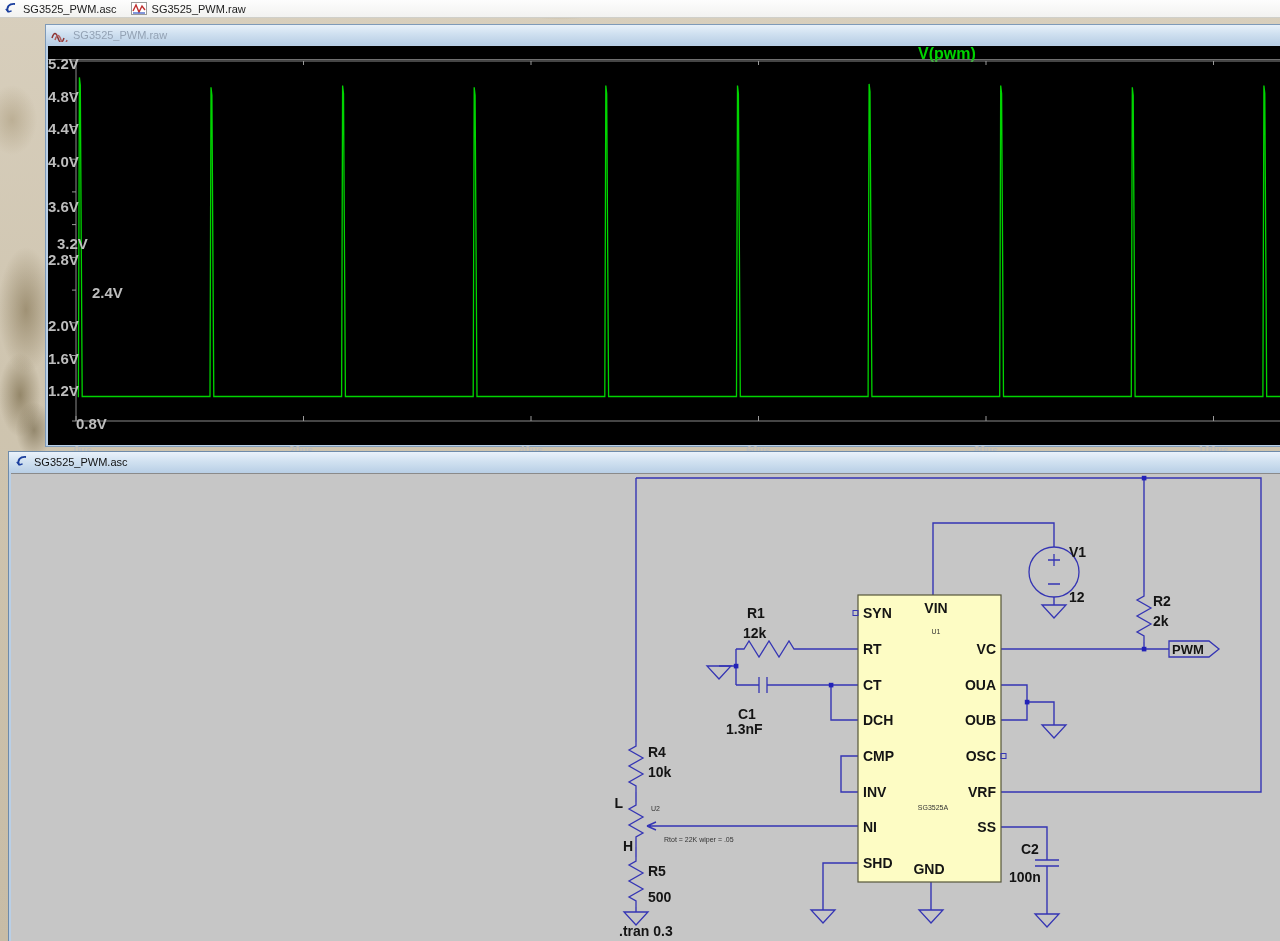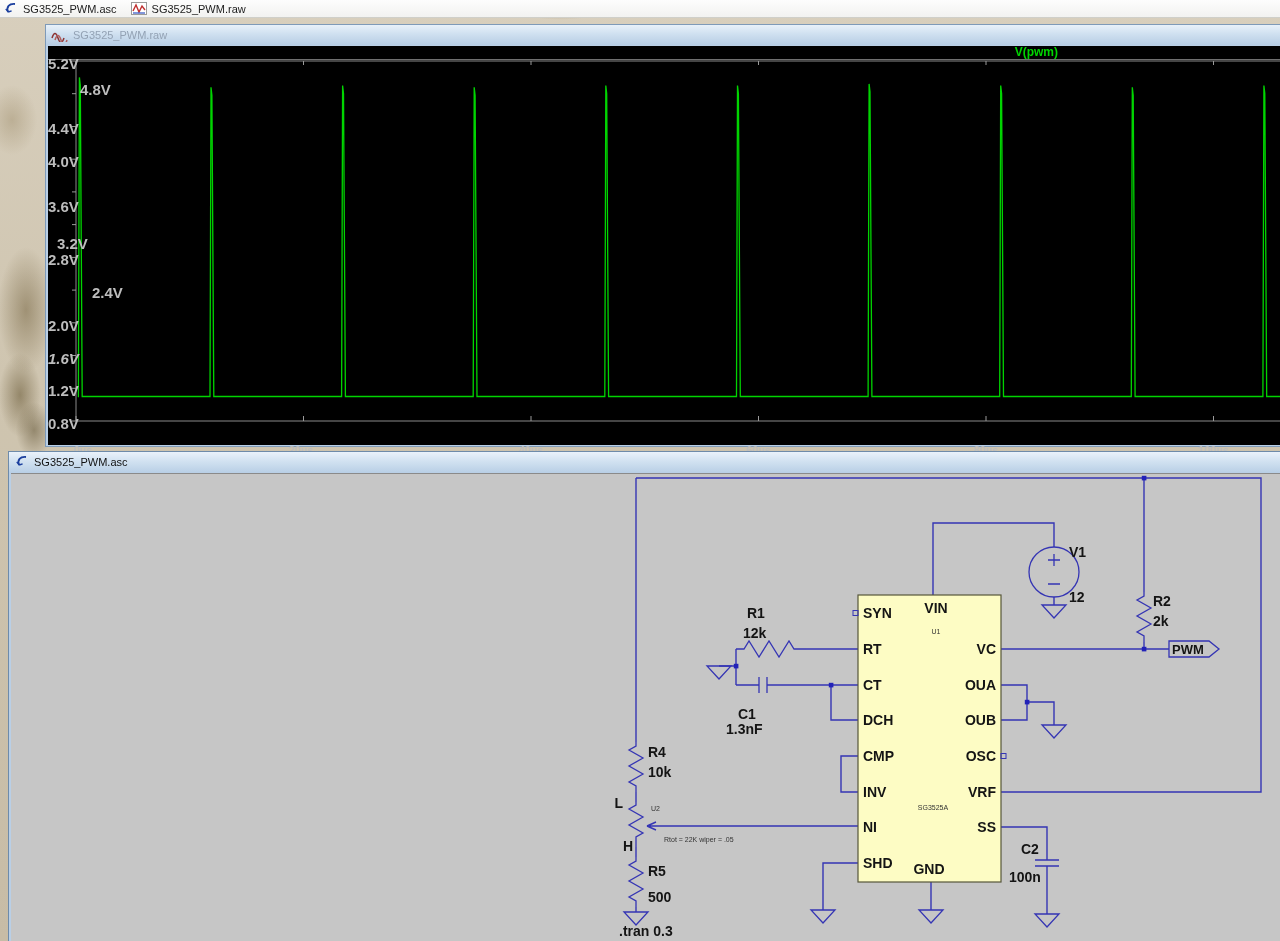--- a/index.html
+++ b/index.html
@@ -21,22 +21,22 @@
   .tab{display:flex;align-items:center;gap:5px;height:17px;padding:0 10px 0 4px;cursor:default;}
   .tab-label{font-size:11px;color:#1c1c1c;}
   
   .wavewin{position:absolute;left:45px;top:24px;width:1240px;height:423px;
     background:#b9cfe6;border:1px solid #7e9ab8;box-sizing:border-box;}
   .wtitle{height:20px;display:flex;align-items:center;gap:5px;padding:0 5px;
     background:linear-gradient(180deg,#e8f1fa 0%,#cfe0f0 45%,#b7cde4 100%);}
   .wtitle .t{font-size:11px;color:#93a2b4;}
   .wavecontent{position:absolute;left:2px;right:0;top:21px;bottom:1px;background:#000;}
   .legendstrip{position:absolute;left:0;right:0;top:0;height:13px;border-bottom:1px solid #6f6f6f;}
-  .legend{position:absolute;left:870px;top:-1px;width:140px;text-align:right;
-    font-weight:bold;font-size:12px;}
+  .legend{position:absolute;left:870px;top:-1px;width:140px;text-align:left;
+    font-weight:bold;font-size:16px;}
   .plot{position:absolute;left:0;right:0;top:14px;bottom:0;}
   #wave-svg{position:absolute;left:0;top:0;}
   .ytick{position:absolute;left:0;width:26px;text-align:right;
     font-weight:bold;font-size:15px;color:#bdbdbd;}
   .xtick{position:absolute;top:364px;width:50px;text-align:center;
     font-weight:bold;font-size:11px;color:#bdbdbd;margin-top:20px;}
   
   .schwin{position:absolute;left:8px;top:451px;width:1277px;height:495px;
     background:#b9cfe6;border:1px solid #6e8baa;box-sizing:border-box;}
   .stitle{height:20px;display:flex;align-items:center;gap:5px;padding:0 6px;
@@ -87,31 +87,31 @@
     <div class="legendstrip">
       <span class="legend" style="color: rgb(0, 212, 0);">V(pwm)</span>
     </div>
     <div class="plot" id="plot-area">
       <svg id="wave-svg" width="1238" height="386" viewBox="0 0 1238 386">
           <path d="M28,1 H1238 M28,361 H1238 M28,1 V361" stroke="#8a8a8a" fill="none" stroke-width="1"></path>
           <path d="M28,361 v-5 M28,1 v4 M255.5,361 v-5 M255.5,1 v4 M483,361 v-5 M483,1 v4 M710.5,361 v-5 M710.5,1 v4 M938,361 v-5 M938,1 v4 M1165.5,361 v-5 M1165.5,1 v4 M24,1.0 h4 M24,33.7 h4 M24,66.5 h4 M24,99.2 h4 M24,131.9 h4 M24,164.6 h4 M24,197.4 h4 M24,230.1 h4 M24,262.8 h4 M24,295.5 h4 M24,328.3 h4 M24,361.0 h4 " stroke="#9a9a9a" fill="none" stroke-width="1"></path>
           <path d="M31,336.5 L30.4,336.5 L31.4,17.4 L32.3,25.4 L34.2,336.5 L162.0,336.5 L163.0,27.2 L163.9,35.2 L165.8,336.5 L293.6,336.5 L294.6,25.5 L295.5,33.5 L297.4,336.5 L425.2,336.5 L426.2,27.2 L427.1,35.2 L429.0,336.5 L556.8,336.5 L557.8,25.5 L558.7,33.5 L560.6,336.5 L688.5,336.5 L689.5,25.5 L690.4,33.5 L692.3,336.5 L820.1,336.5 L821.1,23.9 L822.0,31.9 L823.9,336.5 L951.7,336.5 L952.7,25.5 L953.6,33.5 L955.5,336.5 L1083.3,336.5 L1084.3,27.2 L1085.2,35.2 L1087.1,336.5 L1214.9,336.5 L1215.9,25.5 L1216.8,33.5 L1218.7,336.5 L1238,336.5" stroke="#00d400" fill="none" stroke-width="1.3"></path>
         </svg>
     <span class="ytick" style="top: -5px;">5.2V</span>
-        <span class="ytick" style="top: 21px; padding-left: 32px;">4.8V</span>
+        <span class="ytick" style="top: 28px;">4.8V</span>
         <span class="ytick" style="top: 60.4545px;">4.4V</span>
         <span class="ytick" style="top: 93.1818px;">4.0V</span>
         <span class="ytick" style="top: 125.909px; margin-top: 12px;">3.6V</span>
         <span class="ytick" style="top: 175px; margin-left: 9px;">3.2V</span>
         <span class="ytick" style="top: 191.364px;">2.8V</span>
         <span class="ytick" style="top: 224.091px; margin-left: 44px;">2.4V</span>
         <span class="ytick" style="top: 256.818px;">2.0V</span>
-        <span class="ytick" style="top: 289.545px; font-style: italic;">1.6V</span>
+        <span class="ytick" style="top: 289.545px;">1.6V</span>
         <span class="ytick" style="top: 322.273px;">1.2V</span>
-        <span class="ytick" style="top: 355px;">0.8V</span>
+        <span class="ytick" style="top: 355px; padding-left: 28px;">0.8V</span>
         <span class="xtick" style="left: 10px;">0µs</span>
         <span class="xtick" style="left: 228px;">20µs</span>
         <span class="xtick" style="left: 458px;">40µs</span>
         <span class="xtick" style="left: 685.5px;">60µs</span>
         <span class="xtick" style="left: 913px;">80µs</span>
         <span class="xtick" style="left: 1140.5px;">100µs</span>
       </div>
   </div>
 </div>
 

